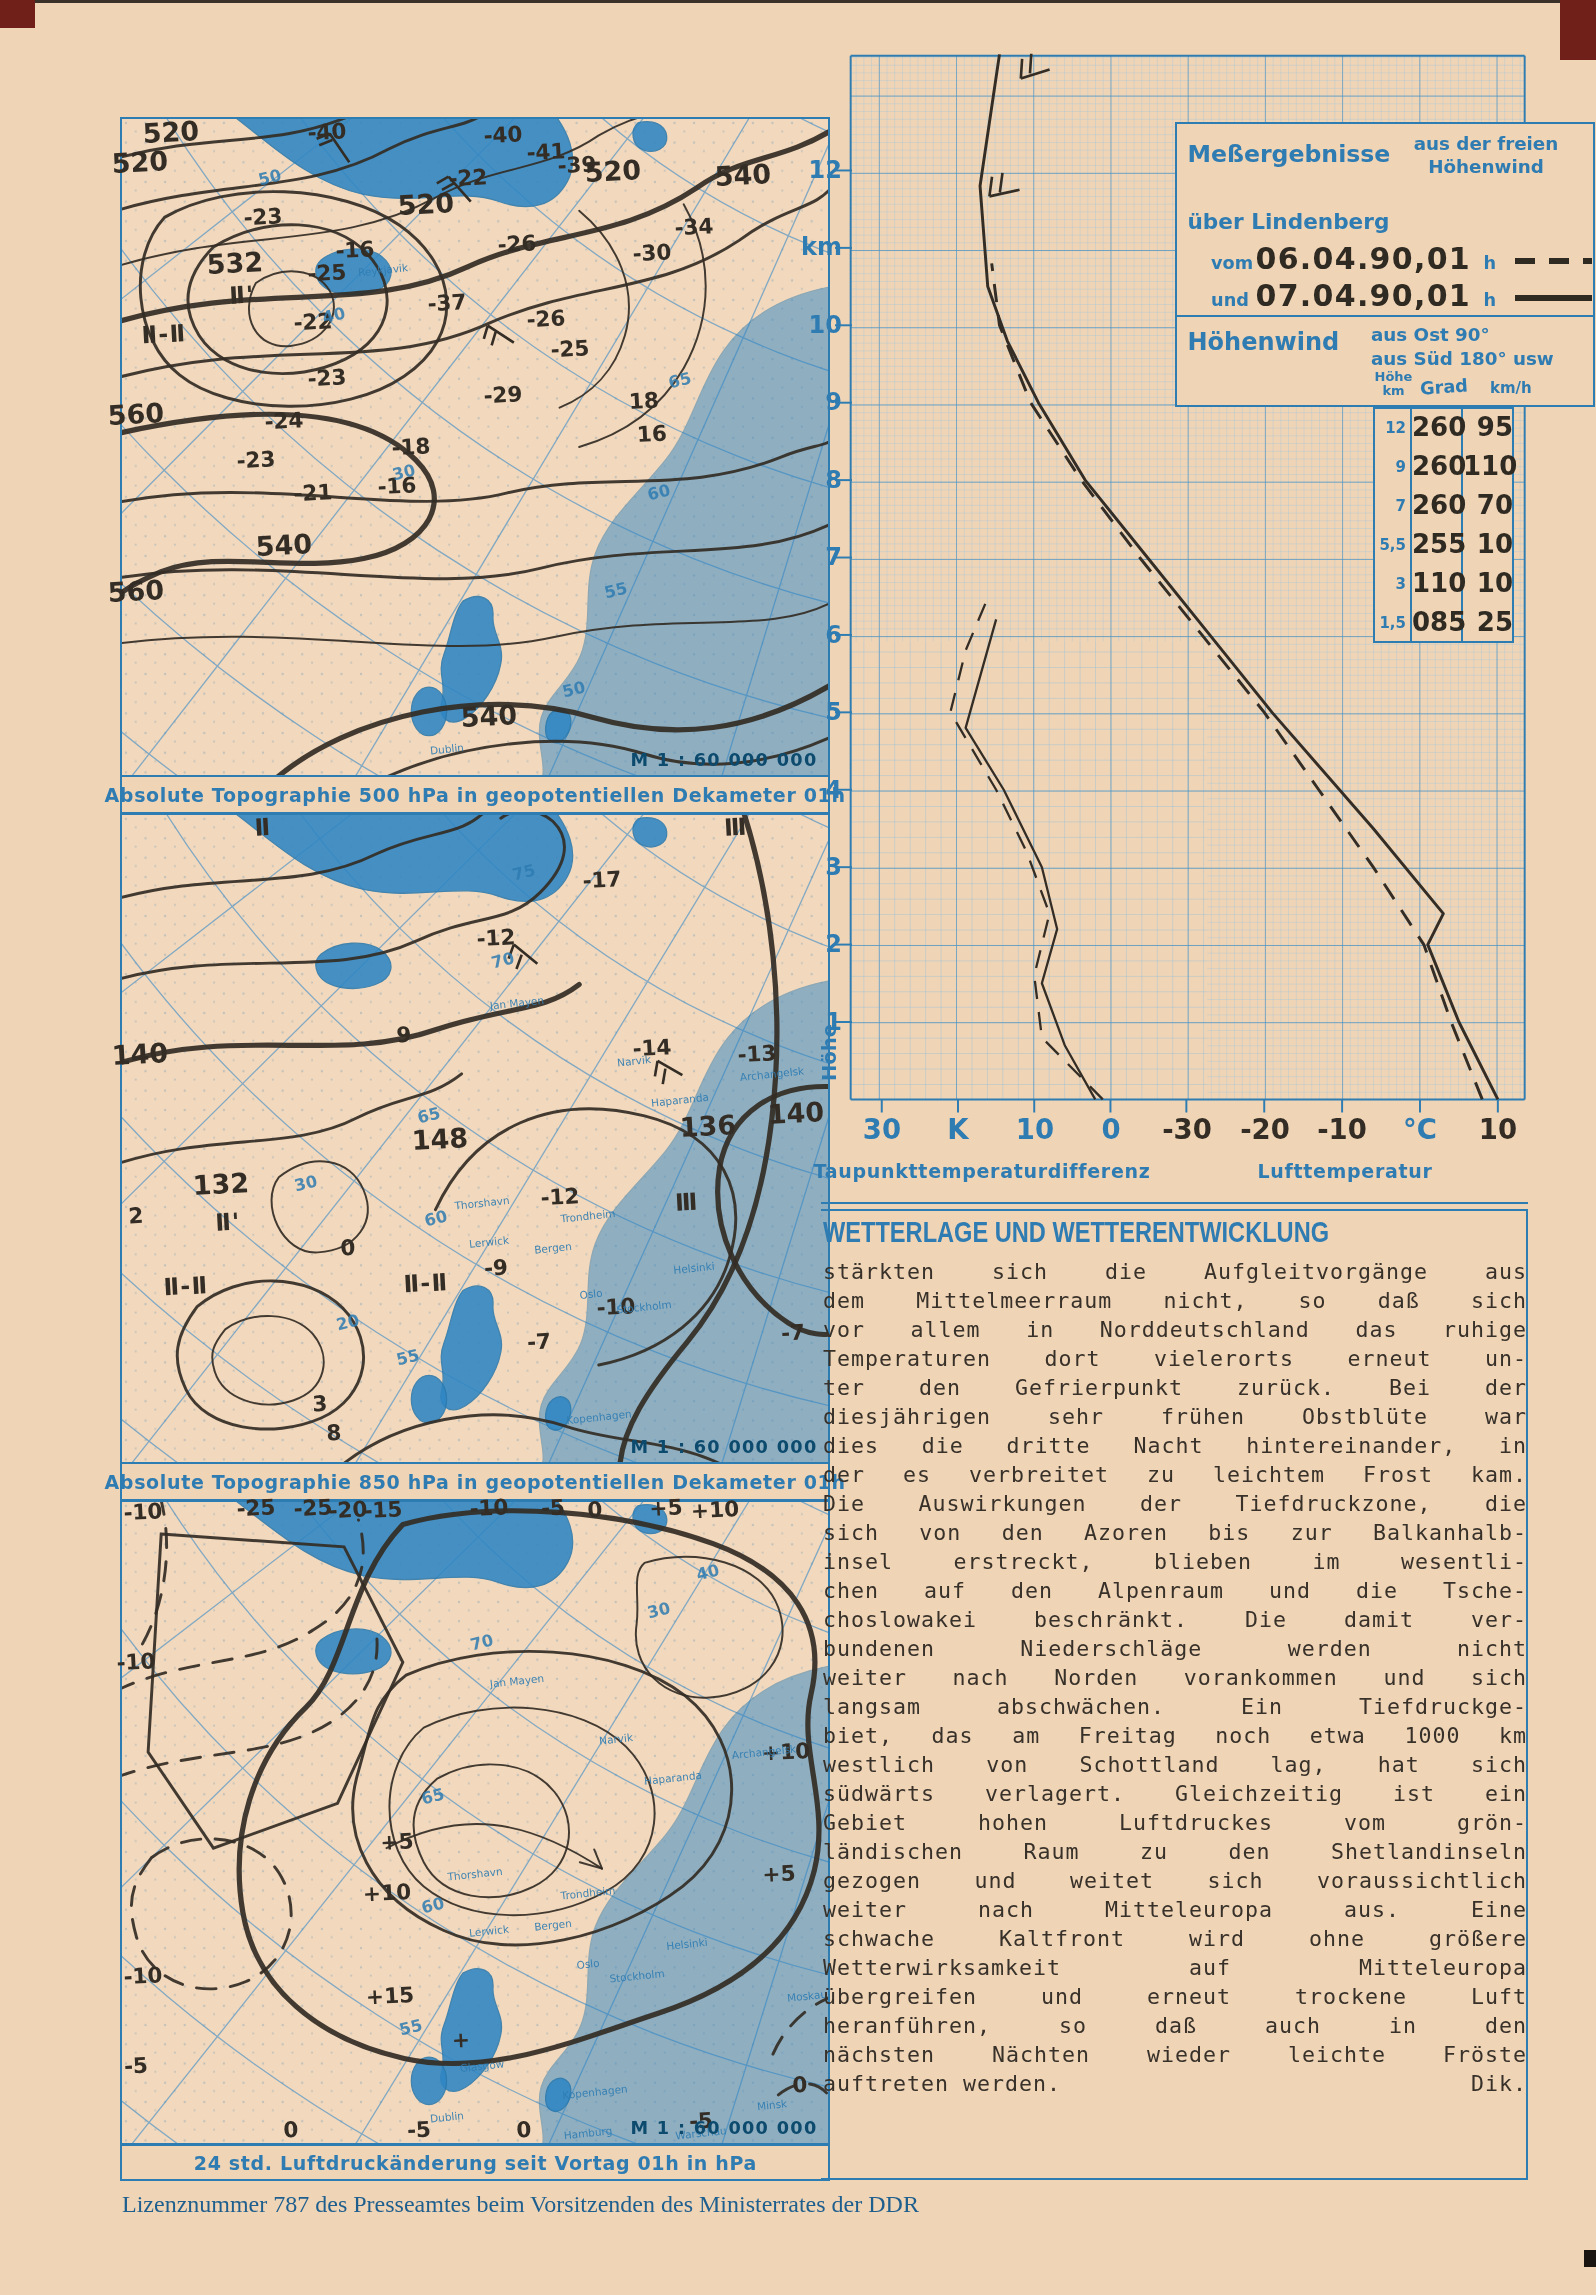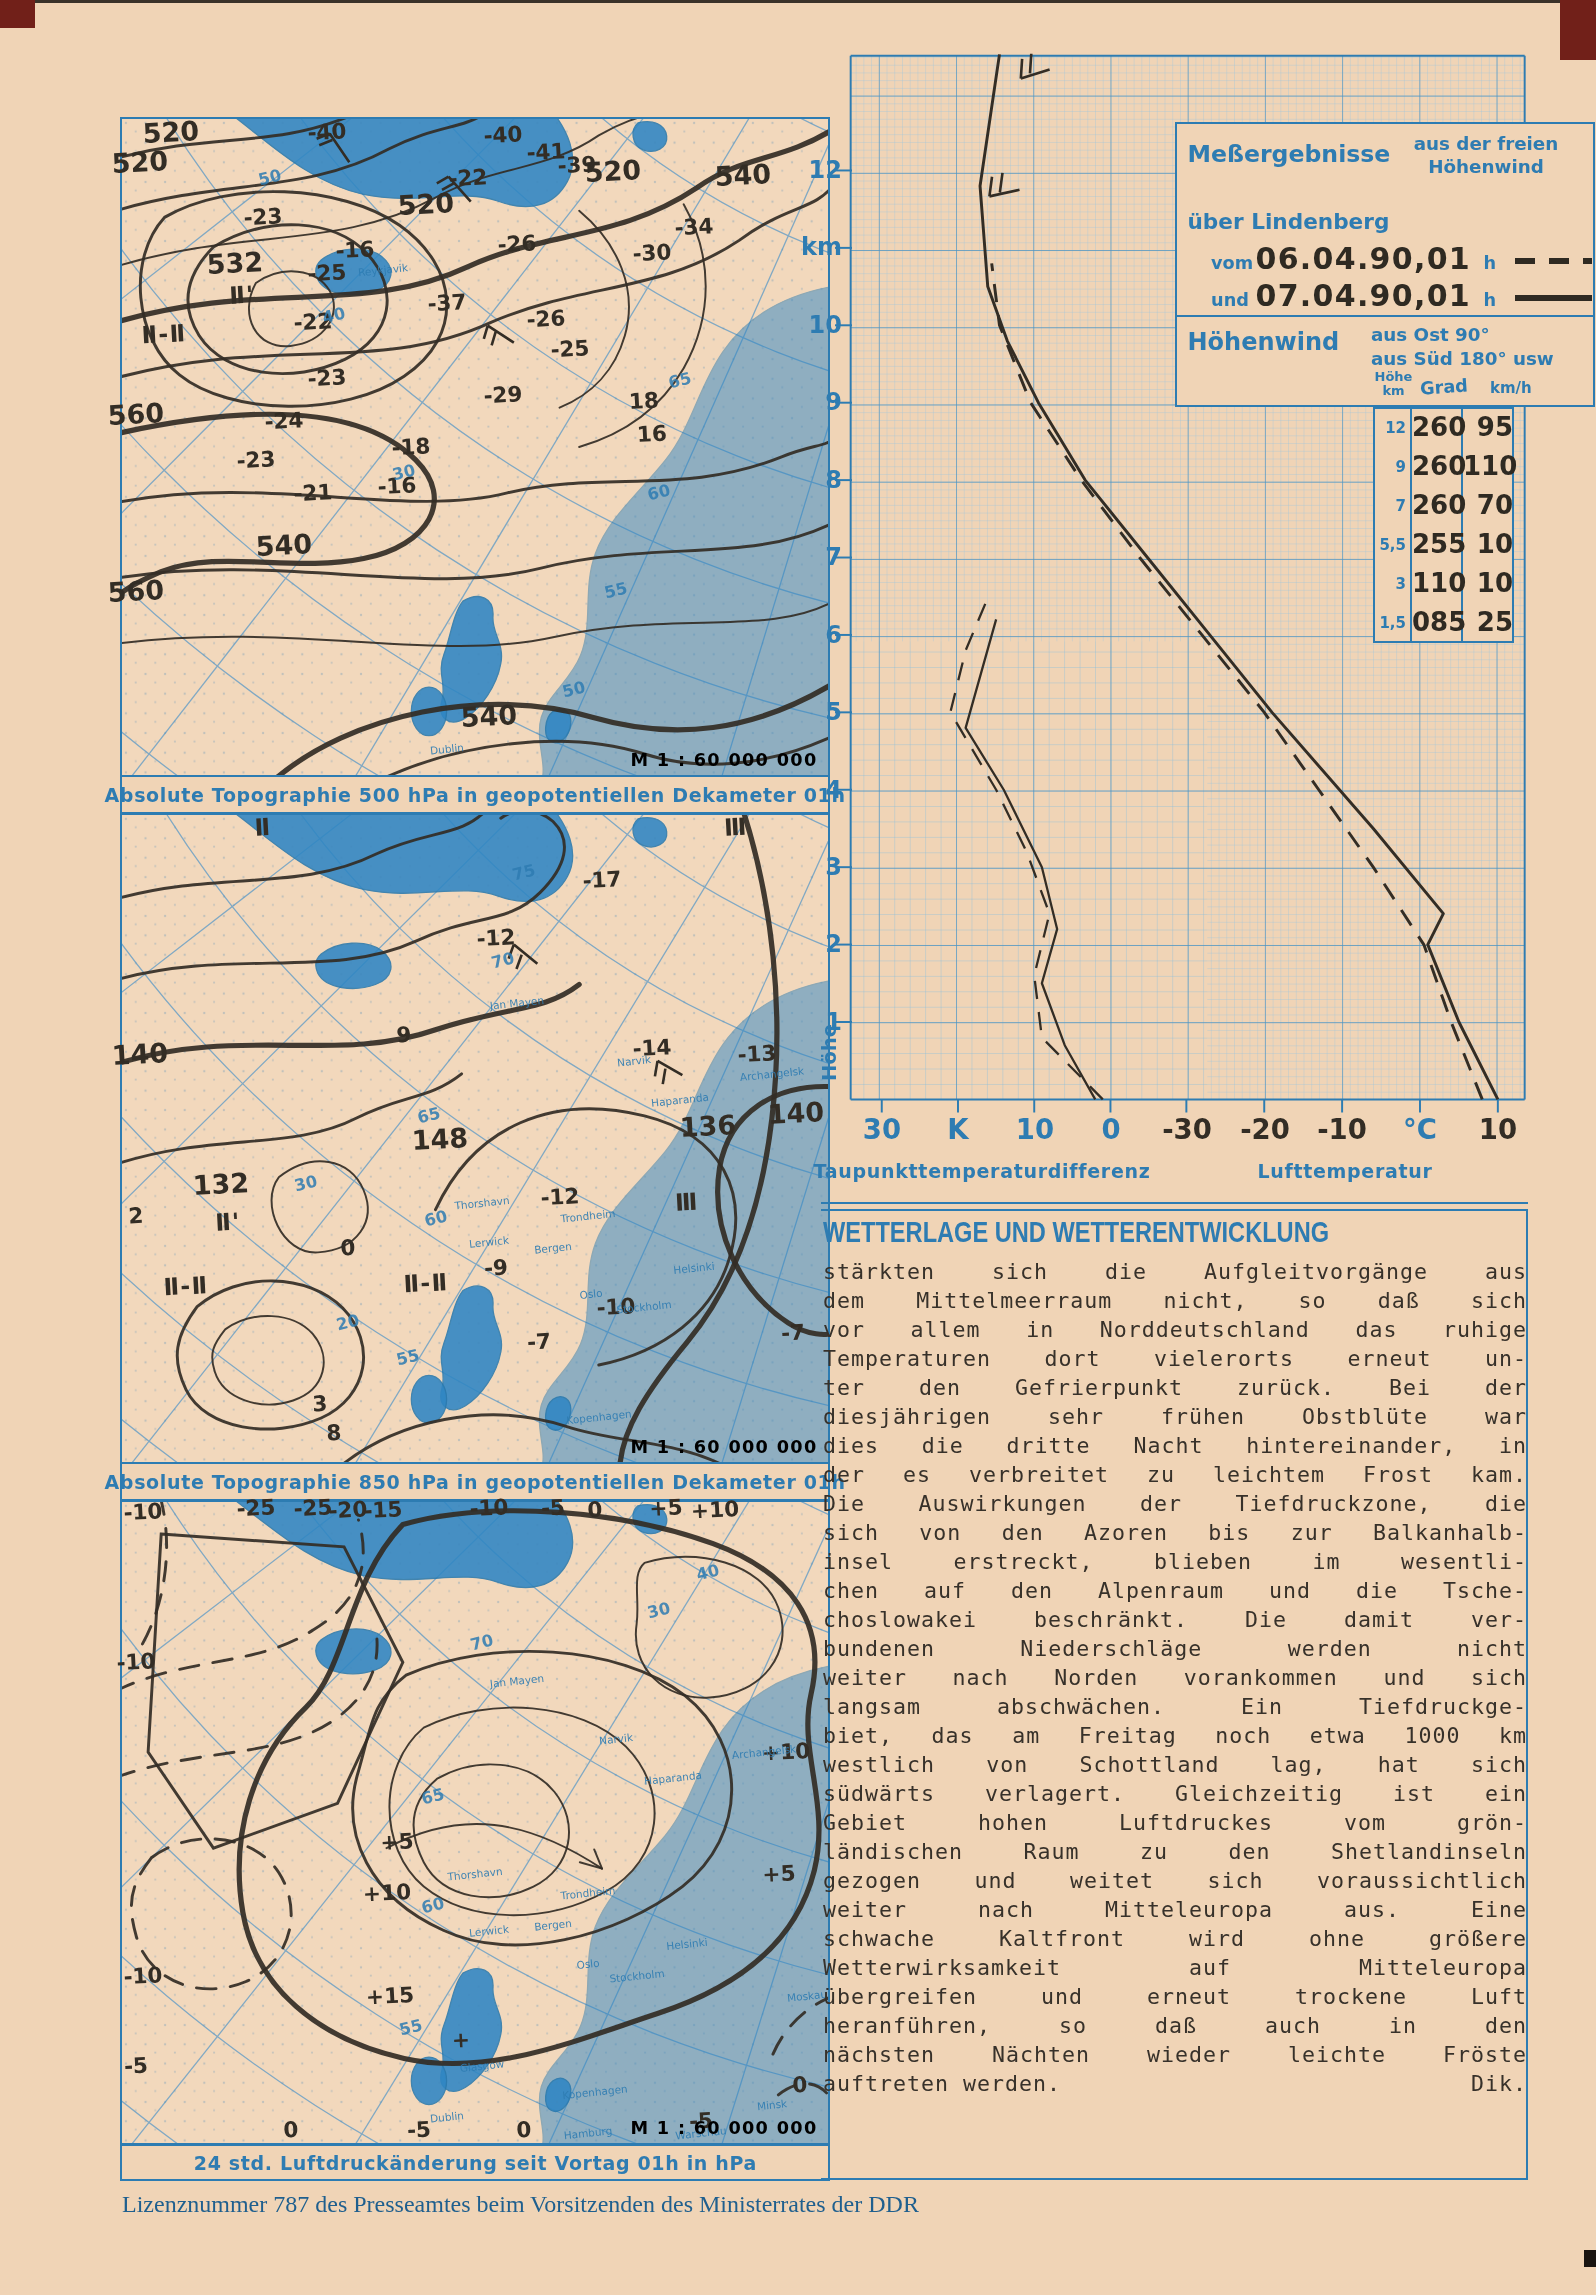--- a/index.html
+++ b/index.html
@@ -12,21 +12,21 @@
   
   .map-panel{border:2px solid #2d7cb2;background:#f2d8bc;}
   .map-panel svg{position:absolute;left:0;top:0;width:100%;height:100%;}
   .map-labels{position:absolute;inset:0;}
   .lbl{position:absolute;transform:translate(-50%,-50%) rotate(-3deg);white-space:nowrap;line-height:1;}
   .lbl.num{font-size:21.6px;font-weight:bold;color:#332d25;}
   .lbl.hgt{font-size:27px;font-weight:bold;color:#332d25;}
   .lbl.mark{font-size:23.6px;font-weight:bold;color:#332d25;letter-spacing:1.3px;}
   .lbl.geo{font-size:16.4px;color:#2e7cb2;font-weight:bold;opacity:.85;transform:translate(-50%,-50%) rotate(-14deg);}
   .lbl.city{font-size:10.5px;color:#2e7cb2;opacity:.9;transform:translate(-50%,-50%) rotate(-6deg);}
-  .map-scale{position:absolute;right:10.5px;bottom:5.2px;font-size:17.7px;font-weight:bold;color:#000000;letter-spacing:1.3px;}
+  .map-scale{position:absolute;right:10.5px;bottom:5.2px;font-size:17.7px;font-weight:bold;color:#0c4a6e;letter-spacing:1.3px;}
   .caption-bar{border:2px solid #2d7cb2;background:#f0d4b6;display:flex;align-items:center;justify-content:center;}
   .caption-text{font-size:20px;font-weight:bold;color:#2e7cb2;letter-spacing:0.7px;transform:scaleX(.95);white-space:nowrap;}
   
   .grat{stroke:#5b99c6;stroke-width:2;fill:none;opacity:.75;}
   .land{fill:#2f86c4;stroke:#2a79ad;stroke-width:2;opacity:.88;}
   .land.faint{opacity:.5;}
   .contours path, .contours polygon{stroke:#332d25;stroke-width:4.5;fill:none;stroke-linecap:round;opacity:.92;}
   .contours .thick{stroke-width:8;}
   .contours .thin{stroke-width:3;}
   .contours .dash{stroke-dasharray:30 22;}

